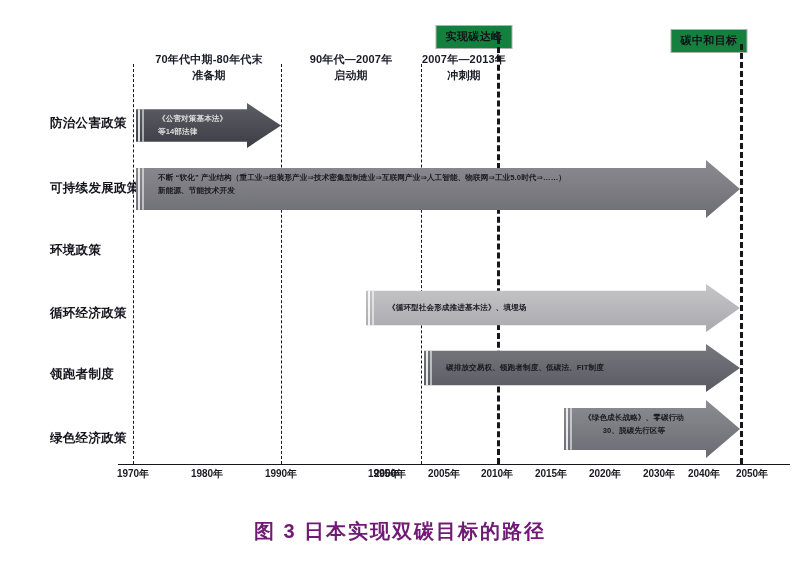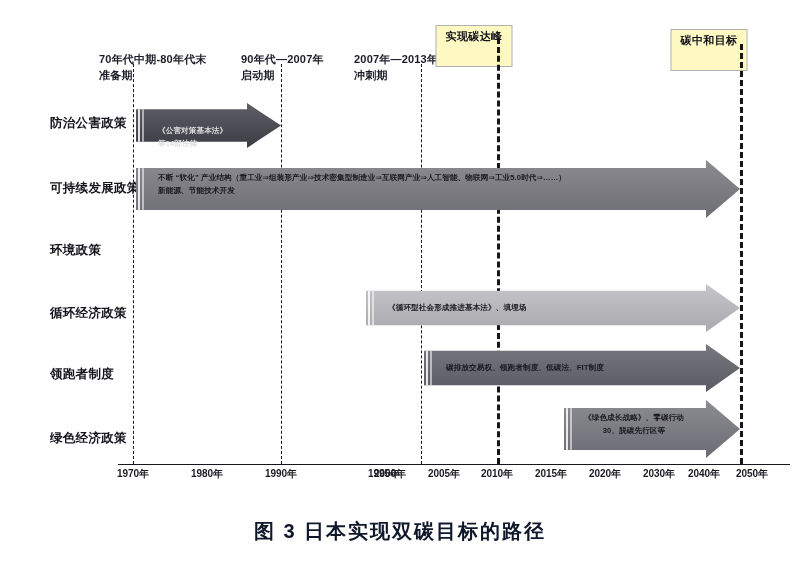--- a/index.html
+++ b/index.html
@@ -23,36 +23,37 @@
   .plot {
     position: absolute;
     left: 0; top: 0;
     width: 800px;
     height: 500px;
   }
 
   
   .phase-label {
     position: absolute;
+    text-align: center;
     font-size: 11px;
     font-weight: bold;
     color: #1b1b28;
     line-height: 1.45;
     letter-spacing: 0.2px;
     white-space: nowrap;
   }
 
   
   .milestone {
     position: absolute;
-    background: #fef9c3;
+    background: #15803d;
     color: #111118;
     font-size: 11px;
     font-weight: bold;
-    padding: 3px 9px 22px 9px;
+    padding: 3px 9px 4px 9px;
     white-space: nowrap;
     letter-spacing: 0.4px;
     box-shadow: 0 0 0 1px #b0b0b0;
   }
 
   
   .vline {
     position: absolute;
     width: 0;
     border-left-style: dashed;
@@ -114,21 +115,21 @@
   }
 
   
   .caption {
     position: absolute;
     left: 0;
     width: 800px;
     text-align: center;
     font-size: 20px;
     font-weight: bold;
-    color: #0f172a;
+    color: #701a75;
     letter-spacing: 2px;
   }
 </style>
 </head>
 <body>
 
 <div id="figure">
   <div class="plot">
 
   <div class="phase-label" style="left: 99px; width: 220px; top: 52px;">
@@ -156,21 +157,21 @@
           <defs>
             <linearGradient id="g0" x1="0" y1="0" x2="0" y2="1">
               <stop offset="0%" stop-color="#5e5e66"></stop>
               <stop offset="100%" stop-color="#3c3c44"></stop>
             </linearGradient>
           </defs>
           <polygon points="0,6.300000000000001 111,6.300000000000001 111,0 145,22.5 111,45 111,38.7 0,38.7" fill="url(#g0)"></polygon>
           <rect x="2" y="6.300000000000001" width="2" height="32.400000000000006" fill="#ffffff" opacity="0.85"></rect>
           <rect x="6" y="6.300000000000001" width="2" height="32.400000000000006" fill="#ffffff" opacity="0.55"></rect>
         </svg>
-        <div class="arrow-text light" style="left: 22px; top: 22px; max-width: 117px;">《公害对策基本法》
+        <div class="arrow-text light" style="left: 22px; top: 10px; max-width: 117px;">《公害对策基本法》
 等14部法律</div>
       </div>
       <div class="row-label" style="top: 180px;">可持续发展政策</div>
       <div class="arrow" style="left: 136px; top: 160px; width: 604px; height: 58px;">
         <svg viewBox="0 0 604 58" preserveAspectRatio="none">
           <defs>
             <linearGradient id="g1" x1="0" y1="0" x2="0" y2="1">
               <stop offset="0%" stop-color="#8b8b90"></stop>
               <stop offset="100%" stop-color="#6d6d74"></stop>
             </linearGradient>

